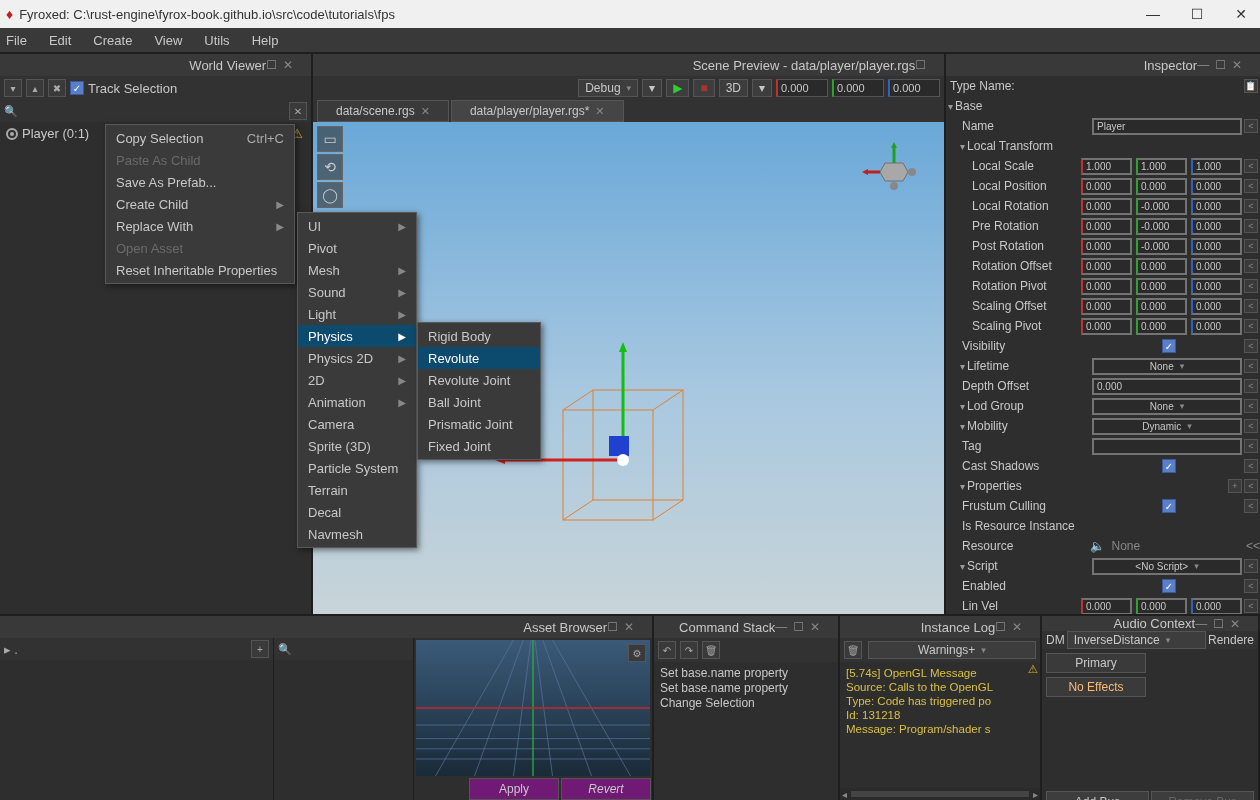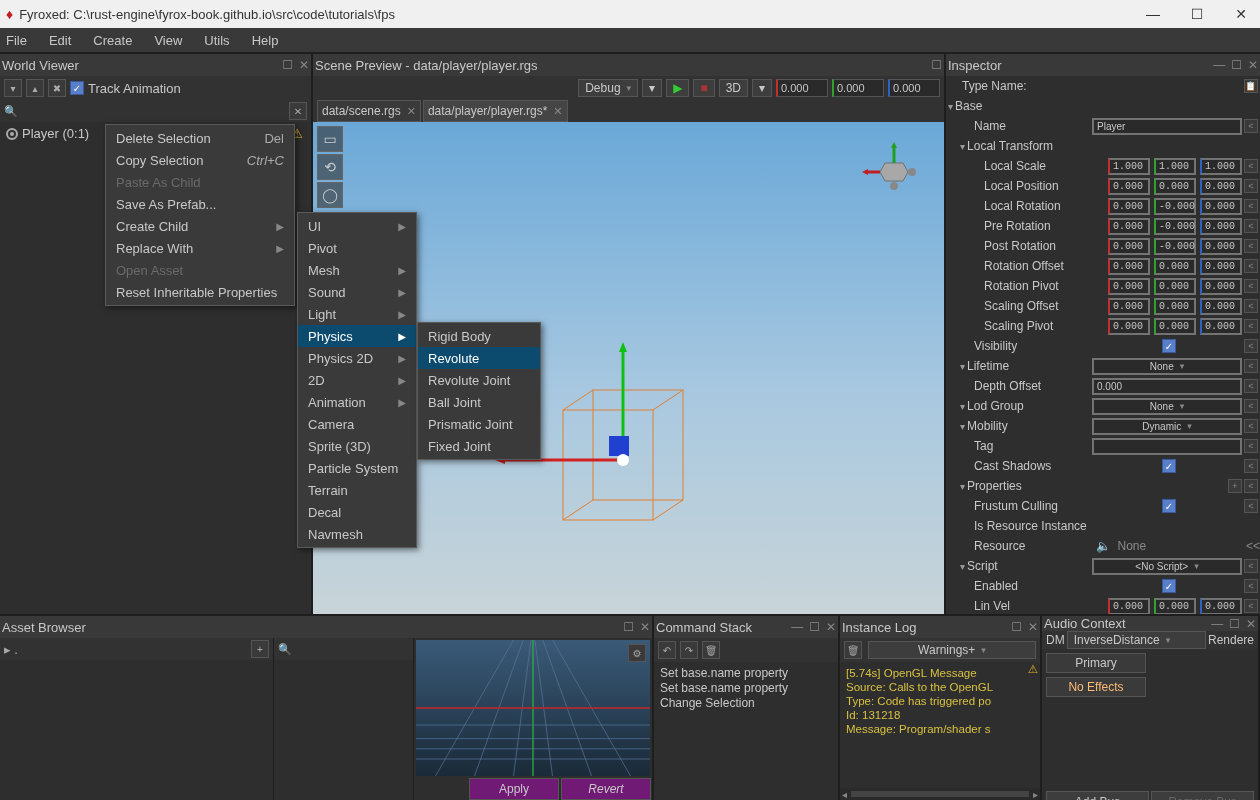--- a/index.html
+++ b/index.html
@@ -9,21 +9,21 @@
 .titlebar .left { display: flex; align-items: center; gap: 6px; }
 .titlebar .logo { color: #c02020; font-size: 14px; }
 .titlebar .winbtns { display: flex; gap: 18px; font-family: Consolas, monospace; font-size: 14px; }
 .titlebar .winbtn { width: 26px; text-align: center; }
 
 .menubar { background: #393939; height: 24px; display: flex; align-items: center; padding: 0 6px; gap: 22px; }
 .menubar span { cursor: default; }
 
 .workspace { display: flex; height: 560px; position: relative; }
 .panel { display: flex; flex-direction: column; background: #2e2e2e; }
-.panel-header { background: #393939; height: 22px; display: flex; align-items: center; justify-content: space-between; padding: 0 2px; font-size: 13px; }
+.panel-header { background: #393939; height: 22px; display: flex; align-items: center; justify-content: flex-end; padding: 0 18px; font-size: 13px; }
 .panel-header .icons { display: flex; gap: 6px; color: #888; }
 .panel-header .icon { font-size: 12px; }
 
 .hr-sep { height: 2px; background: #1e1e1e; }
 
 
 .wv { width: 313px; border-right: 2px solid #1e1e1e; }
 .wv-toolbar { background: #323232; height: 24px; display: flex; align-items: center; padding: 0 4px; gap: 4px; }
 .sqbtn { width: 18px; height: 18px; border: 1px solid #555; background: #3a3a3a; display: flex; align-items: center; justify-content: center; font-size: 10px; color: #aaa; }
 .chk { width: 14px; height: 14px; background: #5a7fc9; border: 1px solid #3a5aa0; display: inline-flex; align-items: center; justify-content: center; color: #fff; font-size: 10px; }
@@ -38,40 +38,40 @@
 .scene { flex: 1; border-right: 2px solid #1e1e1e; display: flex; flex-direction: column; }
 .scene-toolbar { background: #323232; height: 24px; display: flex; align-items: center; justify-content: flex-end; padding: 0 4px; gap: 4px; }
 .btnlike { height: 18px; background: #3d3d3d; border: 1px solid #555; display: flex; align-items: center; padding: 0 6px; font-size: 12px; }
 .play { color: #3c3; }
 .stop { color: #a33; }
 .numbox { width: 52px; height: 18px; background: #2a2a2a; border: 1px solid #555; font-size: 11px; display:flex; align-items:center; padding:0 3px; }
 .numbox.r { border-left: 2px solid #c03030; }
 .numbox.g { border-left: 2px solid #30a030; }
 .numbox.b { border-left: 2px solid #3060c0; }
 .tabs { background: #323232; height: 22px; display: flex; align-items: stretch; padding-left: 4px; }
-.tab { background: #3a3a3a; border: 1px solid #555; display: flex; align-items: center; padding: 0 4px; gap: 6px; font-size: 12px; margin-right: 2px; }
+.tab { background: #3a3a3a; border: 1px solid #555; display: flex; align-items: center; padding: 0 18px; gap: 6px; font-size: 12px; margin-right: 2px; }
 .tab.active { background: #454545; }
 .tab .x { color: #888; font-size: 11px; }
 .viewport { flex: 1; background: linear-gradient(#6aa8d8 0%, #a8c8e0 55%, #c8d4d8 100%); position: relative; overflow: hidden; }
 .vp-left-icons { position: absolute; left: 4px; top: 4px; display: flex; flex-direction: column; gap: 2px; }
 .vp-left-icons .sqbtn { width: 26px; height: 26px; background: rgba(50,50,50,0.6); border-color: #666; color: #ccc; font-size: 14px; }
 .gizmo-tr { position: absolute; right: 20px; top: 20px; width: 60px; height: 60px; }
 .cube-frame { position: absolute; left: 260px; top: 280px; width: 120px; height: 130px; }
 
 
 .inspector { width: 314px; display: flex; flex-direction: column; }
 .insp-body { flex: 1; overflow: hidden; font-size: 12px; }
-.insp-row { display: flex; align-items: center; height: 20px; padding-left: 16px; }
+.insp-row { display: flex; align-items: center; height: 20px; padding-left: 4px; }
 .insp-row.sect { padding-left: 2px; }
 .tri::before { content: '▾'; margin-right: 2px; color: #999; font-size: 10px; }
 .insp-label { flex: 1; color: #c8c8c8; }
 .insp-label.ind1 { padding-left: 12px; }
 .insp-label.ind2 { padding-left: 22px; }
 .valbox { height: 17px; background: #2a2a2a; border: 2px solid #737373; font-size: 10px; display: flex; align-items: center; padding: 0 3px; margin-right: 2px; }
-.valbox.num { width: 42px; font-family: Liberation Mono, monospace; }
+.valbox.num { width: 51px; }
 .valbox.wide { width: 150px; }
 .triple { display: flex; gap: 2px; }
 .rb { border-left: 2px solid #c03030; }
 .gb { border-left: 2px solid #30a030; }
 .bb { border-left: 2px solid #3060c0; }
 .revert { width: 14px; height: 14px; background: #3a3a3a; border: 1px solid #555; color: #888; font-size: 9px; display:flex; align-items:center; justify-content:center; margin-right:2px; }
 .dd::after { content: '▾'; margin-left: 6px; color: #888; font-size: 9px; }
 
 
 .ctx { position: absolute; background: #3a3a3a; border: 1px solid #5a5a5a; box-shadow: 2px 2px 6px rgba(0,0,0,0.5); z-index: 100; font-size: 13px; min-width: 190px; padding: 2px 0; }
@@ -149,21 +149,21 @@
       <span class="icons">
         <span class="icon">☐</span>
         <span class="icon">✕</span>
       </span>
     </div>
     <div class="wv-toolbar">
       <span class="sqbtn">▾</span>
       <span class="sqbtn">▴</span>
       <span class="sqbtn">✖</span>
       <span class="chk">✓</span>
-      <span>Track Animation</span>
+      <span>Track Selection</span>
     </div>
     <div class="wv-search">
       <span style="color:#888;font-size:11px;margin-right:4px;">🔍</span>
       <input style="">
       <span class="sqbtn">✕</span>
     </div>
     <div class="wv-tree">
       <div class="tree-item">
         <span class="radio"></span>
         <span>Player (0:1)</span>
@@ -419,26 +419,22 @@
           <div class="valbox num gb">0.000</div>
           <div class="valbox num bb">0.000</div>
         </div>
         <span class="revert">&lt;</span>
       </div>
     </div>
   </div>
 
   <div class="ctx" style="left:105px; top:70px;" id="ctx-main">
       <div class="ctx-item">
-        <span>Delete Selection</span>
-        <span style="color: rgb(170, 170, 170);">Del</span>
-      </div>
-      <div class="ctx-item">
         <span>Copy Selection</span>
-        <span style="color: rgb(170, 170, 170); font-style: italic;">Ctrl+C</span>
+        <span style="color: rgb(170, 170, 170);">Ctrl+C</span>
       </div>
       <div class="ctx-item dis">
         <span>Paste As Child</span>
       </div>
       <div class="ctx-item">
         <span>Save As Prefab...</span>
       </div>
       <div class="ctx-item">
         <span>Create Child</span>
         <span class="arr">▶</span>

